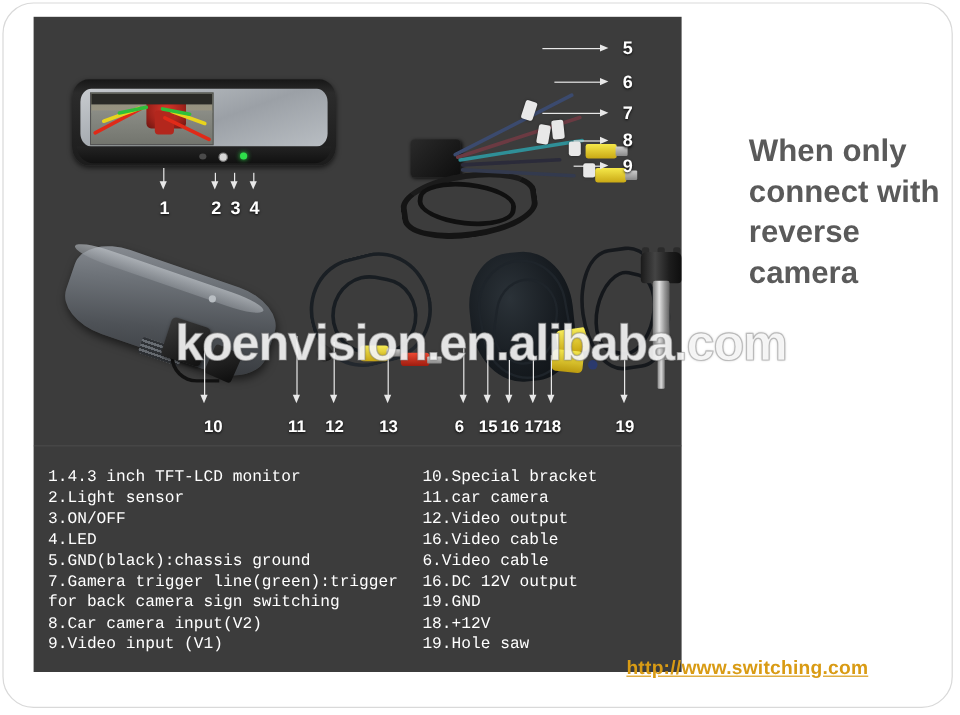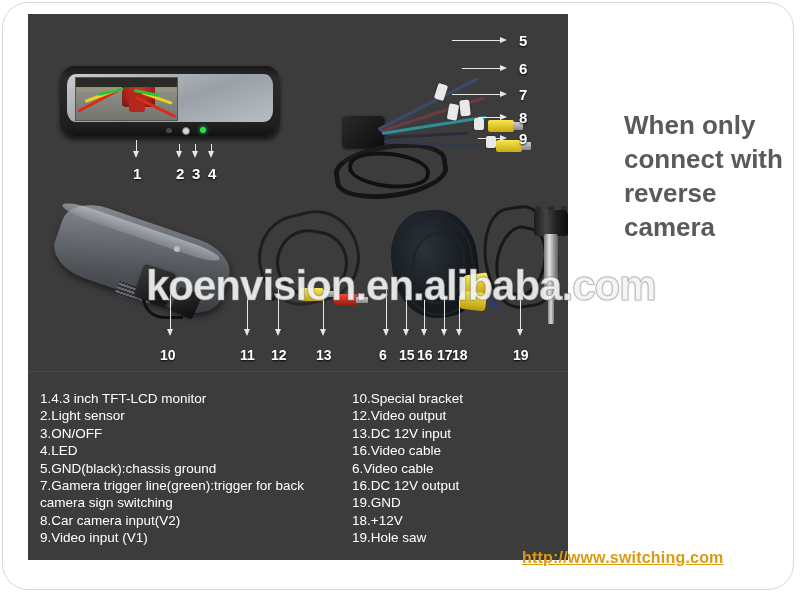--- a/index.html
+++ b/index.html
@@ -165,21 +165,21 @@
       border-right:3.5px solid transparent;border-top:7px solid #e8e8e8;}
   .harrow{position:absolute;height:1px;background:#e8e8e8;}
   .harrow:after{content:"";position:absolute;right:-7px;top:-3.5px;
       width:0;height:0;border-top:3.5px solid transparent;
       border-bottom:3.5px solid transparent;border-left:7px solid #e8e8e8;}
 
   
   .legend{position:absolute;left:0;top:360px;width:540px;height:186px;
       color:#fff;}
   .legend-col{position:absolute;top:16px;font-size:13.5px;line-height:17.4px;
-      font-family:Liberation Sans, sans-serif;white-space:pre-wrap;}
+      font-family:Liberation Mono, monospace;white-space:pre-wrap;}
   .legend-col.left{left:12px;width:300px;}
   .legend-col.right{left:324px;width:210px;}
   .legend-col div{white-space:nowrap;}
   .legend-col div.wrap{white-space:normal;}
 
   
   .headline{position:absolute;left:624px;top:108px;width:170px;
       font-size:26px;font-weight:700;line-height:34px;color:#5a5a5a;
       font-family:"Liberation Sans",sans-serif;}
 
@@ -306,21 +306,21 @@
         <div class="num" style="left: 491px; top: 19px;">5</div>
         <div class="harrow" style="left: 424px; top: 26px; width: 48px;"></div>
         <div class="num" style="left: 491px; top: 47px;">6</div>
         <div class="harrow" style="left: 434px; top: 54px; width: 38px;"></div>
         <div class="num" style="left: 491px; top: 73px;">7</div>
         <div class="harrow" style="left: 424px; top: 80px; width: 48px;"></div>
         <div class="num" style="left: 491px; top: 96px;">8</div>
         <div class="harrow" style="left: 450px; top: 103px; width: 22px;"></div>
         <div class="num" style="left: 491px; top: 117px;">9</div>
         <div class="harrow" style="left: 450px; top: 124px; width: 22px;"></div>
-        <div class="num sm" style="left: 132px; top: 334px;">10</div>
+        <div class="num sm" style="left: 142px; top: 334px;">10</div>
         <div class="varrow" style="left: 142px; top: 276px; height: 40px;"></div>
         <div class="num sm" style="left: 212px; top: 334px;">11</div>
         <div class="varrow" style="left: 219px; top: 266px; height: 50px;"></div>
         <div class="num sm" style="left: 243px; top: 334px;">12</div>
         <div class="varrow" style="left: 250px; top: 271px; height: 45px;"></div>
         <div class="num sm" style="left: 288px; top: 334px;">13</div>
         <div class="varrow" style="left: 295px; top: 276px; height: 40px;"></div>
         <div class="num sm" style="left: 351px; top: 334px;">6</div>
         <div class="varrow" style="left: 358px; top: 276px; height: 40px;"></div>
         <div class="num sm" style="left: 371px; top: 334px;">15</div>
@@ -330,21 +330,21 @@
         <div class="num sm" style="left: 409px; top: 334px;">17</div>
         <div class="varrow" style="left: 416px; top: 282px; height: 34px;"></div>
         <div class="num sm" style="left: 424px; top: 334px;">18</div>
         <div class="varrow" style="left: 431px; top: 282px; height: 34px;"></div>
         <div class="num sm" style="left: 485px; top: 334px;">19</div>
         <div class="varrow" style="left: 492px; top: 286px; height: 30px;"></div>
       </div>
 
     <div class="legend">
       <div class="legend-col left" id="legend-left"><div>1.4.3 inch TFT-LCD monitor</div><div>2.Light sensor</div><div>3.ON/OFF</div><div>4.LED</div><div>5.GND(black):chassis ground</div><div class="wrap">7.Gamera trigger line(green):trigger for back camera sign switching</div><div>8.Car camera input(V2)</div><div>9.Video input (V1)</div></div>
-      <div class="legend-col right" id="legend-right"><div>10.Special bracket</div><div>12.Video output</div><div>13.DC 12V input</div><div>16.Video cable</div><div>6.Video cable</div><div>16.DC 12V output</div><div>19.GND</div><div>18.+12V</div><div>19.Hole saw</div></div>
+      <div class="legend-col right" id="legend-right"><div>10.Special bracket</div><div>11.car camera</div><div>12.Video output</div><div>16.Video cable</div><div>6.Video cable</div><div>16.DC 12V output</div><div>19.GND</div><div>18.+12V</div><div>19.Hole saw</div></div>
     </div>
   </div>
 
   <div class="wm">koenvision.en.alibaba.com</div>
   <div class="wm-out">koenvision.en.alibaba.com</div>
 
   <div class="headline">When only connect with reverse camera</div>
 
   <a class="footer-url" href="#">http://www.switching.com</a>
 

